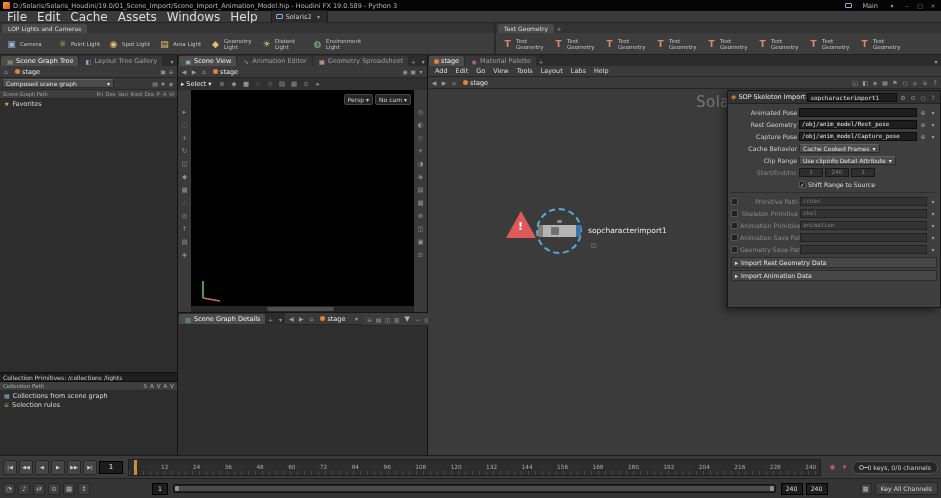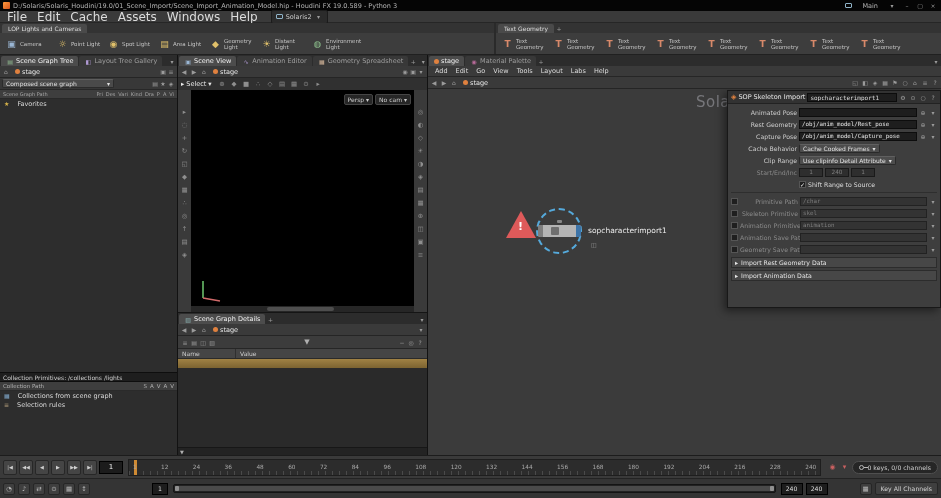--- a/index.html
+++ b/index.html
@@ -43,38 +43,38 @@
 .pt-sp{flex:1;}
 .pathbar{height:12px;background:#3a3a3a;border-bottom:1px solid #252525;display:flex;align-items:center;gap:2px;padding:0 2px;}
 .stage-pill{display:flex;align-items:center;gap:2px;font-size:6.5px;color:#e8e8e8;padding:0 3px;}
 .stage-dot{width:5px;height:5px;border-radius:50%;background:#e0813f;flex:none;}
 
 .viewrow{height:12px;background:#383838;border-bottom:1px solid #282828;display:flex;align-items:center;gap:2px;padding:0 2px;}
 .dd{display:flex;align-items:center;justify-content:space-between;background:#4a4a4a;border:1px solid #2b2b2b;border-top-color:#5e5e5e;border-radius:2px;font-size:6px;color:#e0e0e0;padding:0 3px;height:9px;gap:4px;}
 .tree-hdr{height:9px;background:#3e3e3e;border-bottom:1px solid #282828;display:flex;align-items:center;padding:0 3px;font-size:5px;color:#a8a8a8;}
 .tree-cols{margin-left:auto;display:flex;gap:3px;}
 .tree-body{flex:1;background:#2d2d2d;overflow:hidden;}
-.trow{height:9px;display:flex;align-items:center;gap:8px;padding:0 4px;font-size:6.5px;color:#d8d8d8;}
+.trow{height:9px;display:flex;align-items:center;gap:3px;padding:0 4px;font-size:6.5px;color:#d8d8d8;}
 .coll-title{height:10px;background:#1e1e1e;border-top:1px solid #0e0e0e;border-bottom:1px solid #0e0e0e;display:flex;align-items:center;padding:0 3px;font-size:6px;color:#cfcfcf;white-space:nowrap;overflow:hidden;}
 .coll-hdr{height:9px;background:#3e3e3e;border-bottom:1px solid #2a2a2a;display:flex;align-items:center;padding:0 3px;font-size:5.5px;color:#b0b0b0;}
 .coll-fill{height:46px;background:#2d2d2d;}
 
 .vp-toolbar{height:12px;background:#303030;display:flex;align-items:center;gap:1px;padding:0 3px;}
 .vp-tool-label{display:flex;align-items:center;gap:2px;font-size:6.5px;color:#e8e8e8;margin-right:4px;}
 .vp-body{flex:1;display:flex;position:relative;background:#303030;}
 .vstrip{width:13px;background:#3a3a3a;display:flex;flex-direction:column;align-items:center;padding-top:16px;gap:2px;}
 .vic{width:11px;height:11px;display:flex;align-items:center;justify-content:center;font-size:6.5px;color:#8f8f8f;flex:none;}
 .vp-gl{flex:1;background:#000;position:relative;}
 .cam-pills{position:absolute;top:4px;right:3px;display:flex;gap:2px;}
 .cam-pill{display:flex;align-items:center;gap:2px;background:rgba(45,45,45,.85);border:1px solid #454545;border-radius:2px;padding:1px 3px;font-size:6px;color:#cfcfcf;}
 .gl-scroll{position:absolute;left:0;right:0;bottom:0;height:6px;background:#262626;}
 .gl-thumb{position:absolute;left:34%;width:30%;top:1px;bottom:1px;background:#4e4e4e;border-radius:2px;}
 .axis{position:absolute;left:6px;bottom:10px;}
 
-.details{height:143px;display:flex;flex-direction:column;border-top:1px solid #151515;}
+.details{height:143px;display:flex;flex-direction:row;border-top:1px solid #151515;}
 .dt-toolbar{height:13px;background:#3c3c3c;border-bottom:1px solid #262626;display:flex;align-items:center;gap:2px;padding:0 3px;}
 .dt-hdr{height:10px;background:#454545;display:flex;font-size:6px;color:#d0d0d0;border-bottom:1px solid #2a2a2a;align-items:center;}
 .dt-c1{width:58px;padding-left:4px;border-right:1px solid #2f2f2f;height:100%;display:flex;align-items:center;}
 .dt-c2{padding-left:4px;}
 .sel-row{height:9px;background:linear-gradient(#a08244,#7c6331);}
 .dt-body{flex:1;background:#2a2a2a;}
 .dt-foot{height:8px;background:#232323;border-top:1px solid #171717;display:flex;align-items:center;padding:0 2px;}
 .funnel{color:#b0b0b0;font-size:7px;}
 
 .net-menu{height:11px;background:#3a3a3a;border-bottom:1px solid #262626;display:flex;align-items:center;padding:0 3px;}

